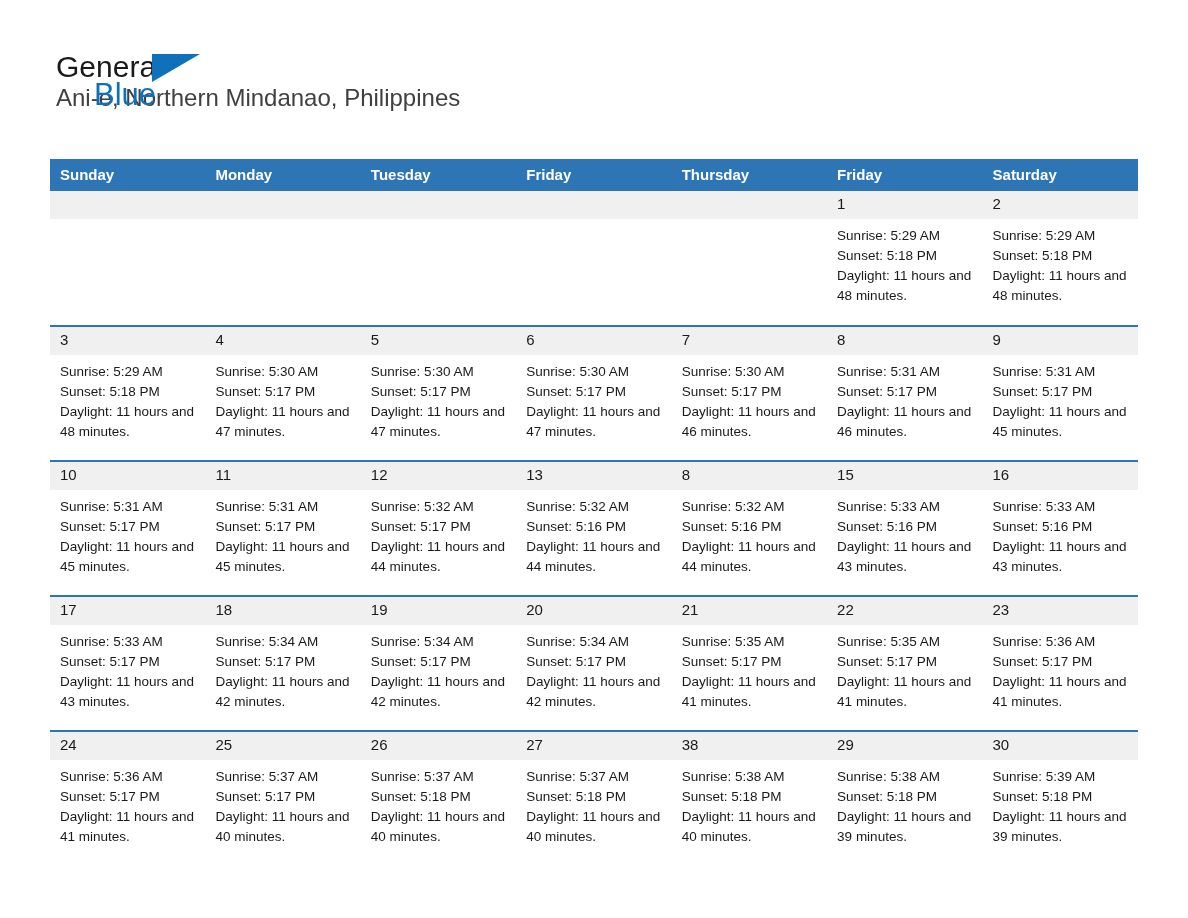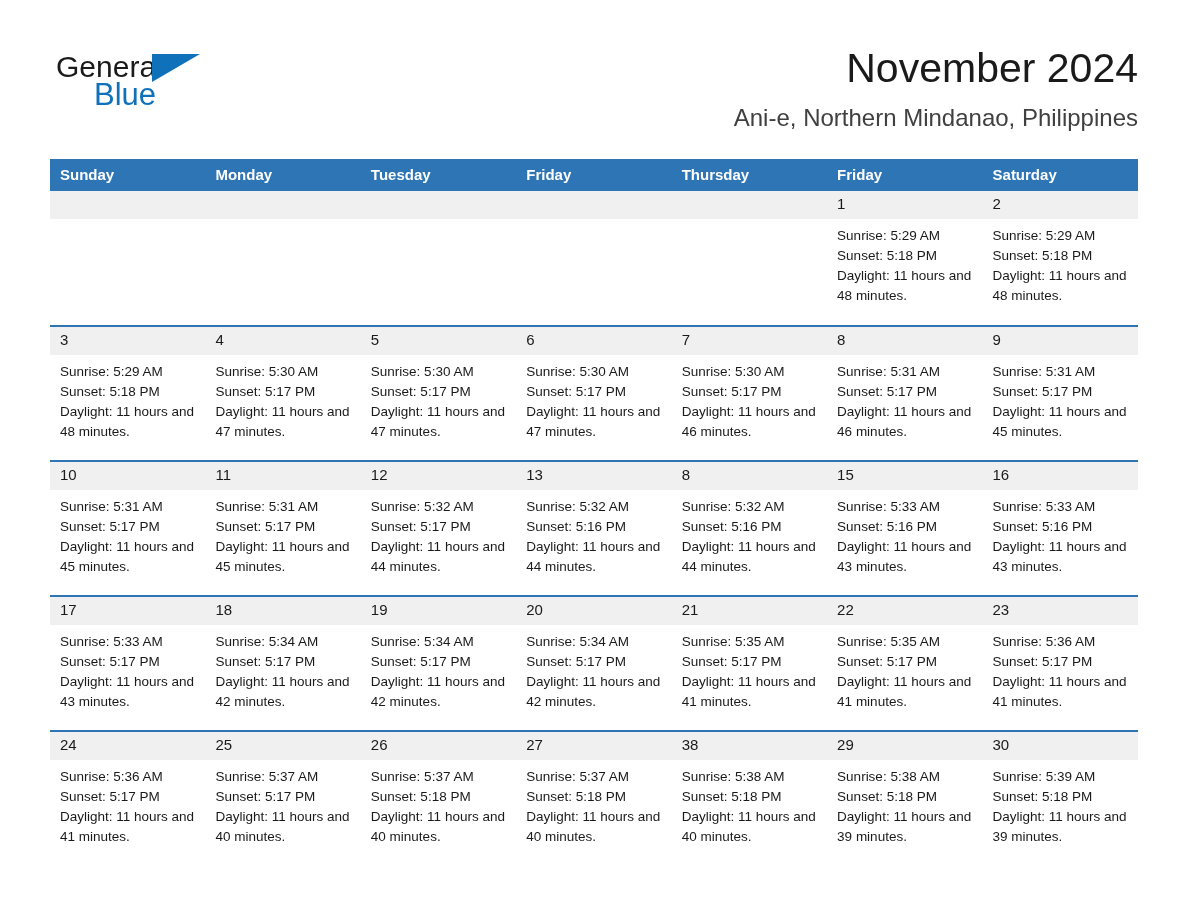--- a/index.html
+++ b/index.html
@@ -17,20 +17,21 @@
     overflow: hidden;
   }
 
   
   .page-header {
     display: flex;
     align-items: flex-start;
     justify-content: space-between;
     padding: 46px 50px 0 56px;
     height: 112px;
+    flex-direction: column;
   }
 
   .brand {
     position: relative;
     width: 230px;
     height: 66px;
   }
   .brand-top {
     font-size: 30px;
     letter-spacing: 0px;
@@ -134,21 +135,20 @@
 
 <div class="page-header">
 
   <div class="brand">
     <span class="brand-top">General</span>
     <span class="brand-triangle"></span>
     <span class="brand-bottom">Blue</span>
   </div>
 
   <div class="title-block">
-    <div class="month-title">November 2024</div>
     <div class="location-title">Ani-e, Northern Mindanao, Philippines</div>
   </div>
 
 </div>
 
 <table class="calendar">
   <thead>
     <tr id="weekday-header-row">
         <th>Sunday</th>
         <th>Monday</th>

